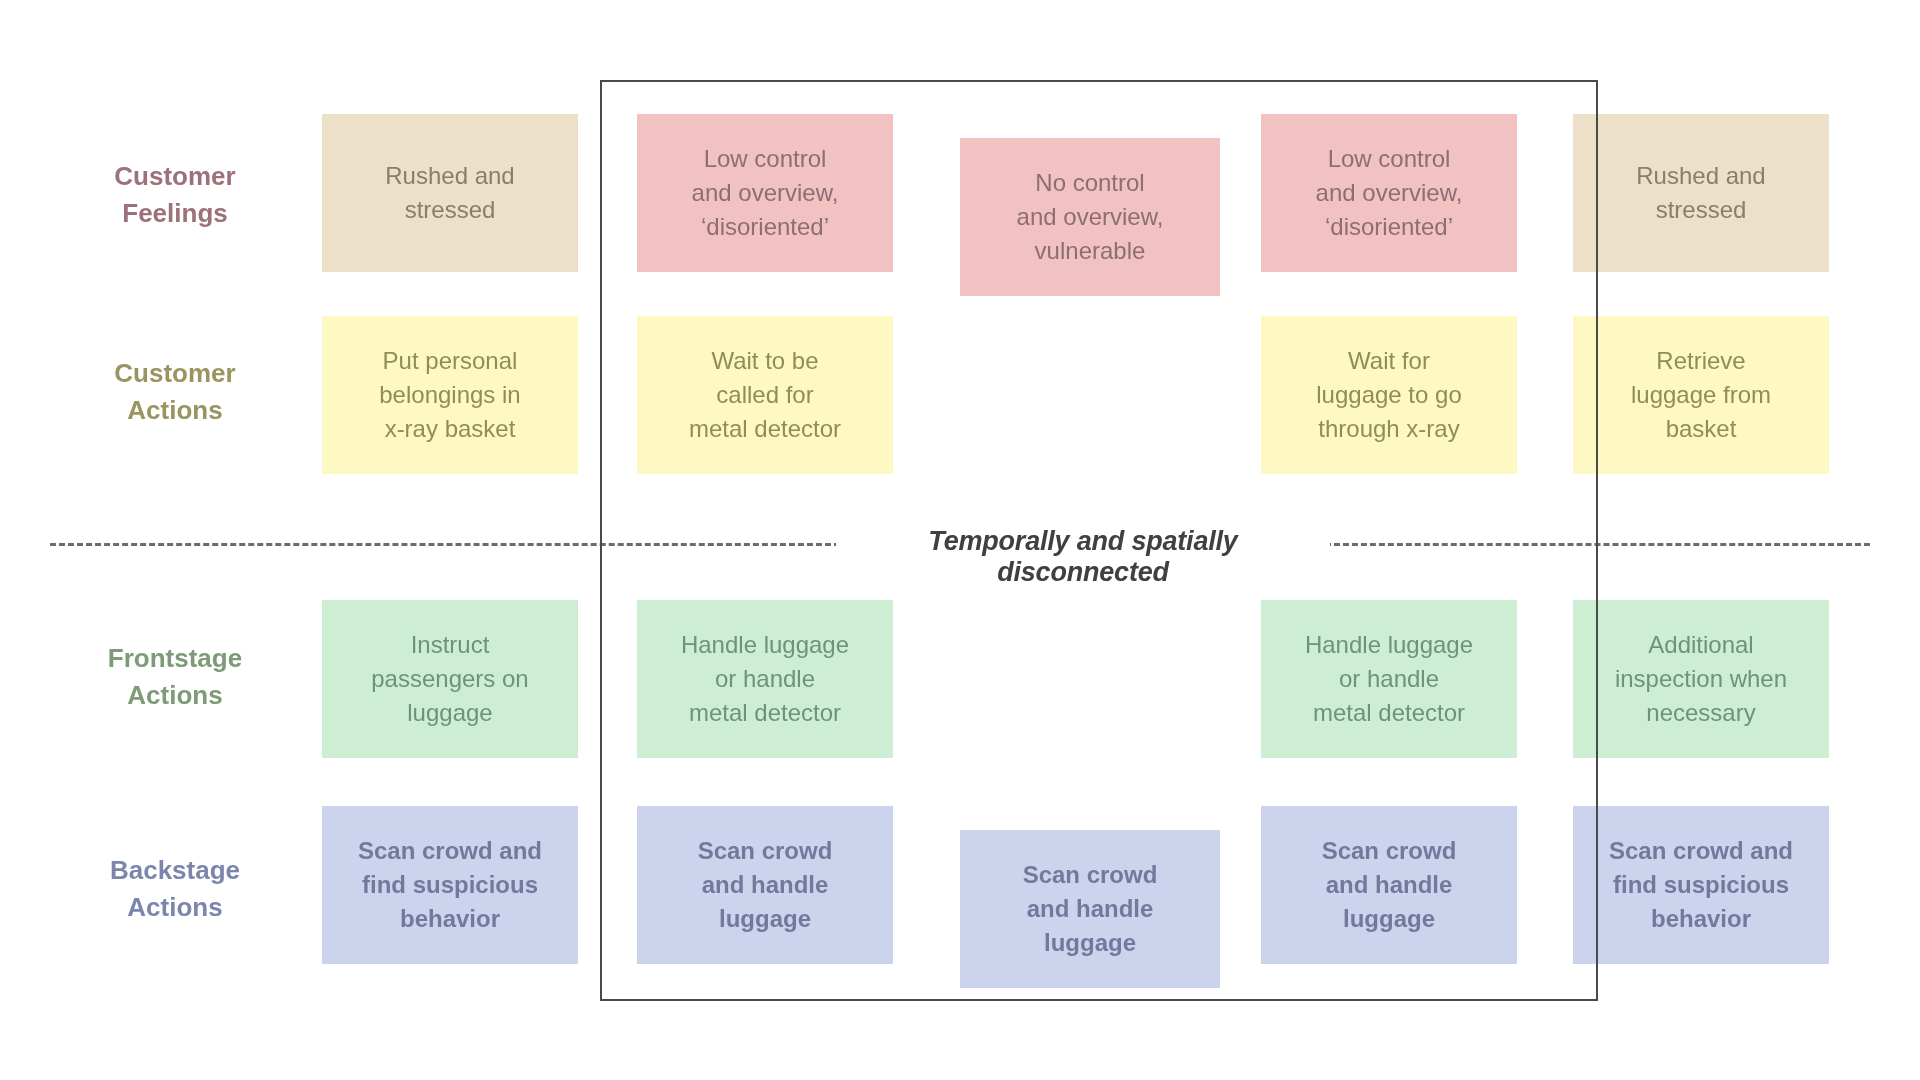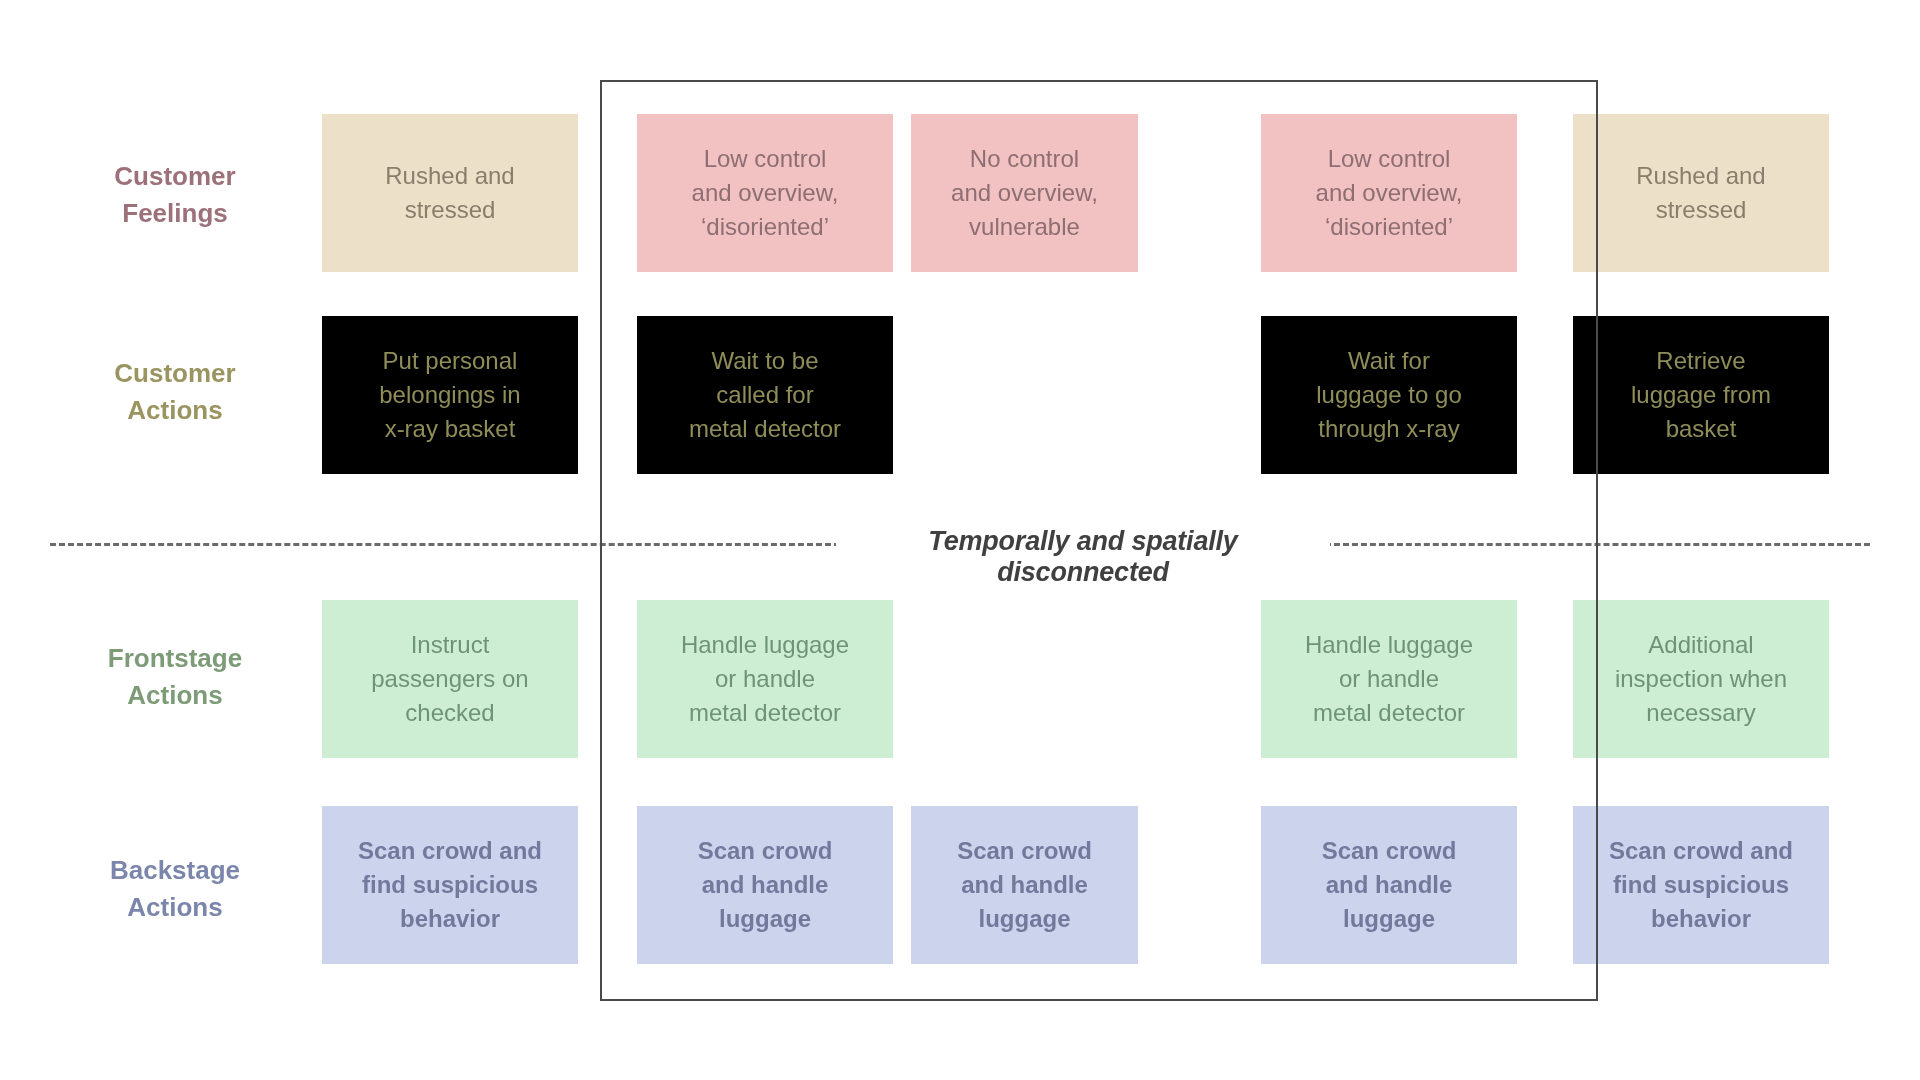--- a/index.html
+++ b/index.html
@@ -89,28 +89,28 @@
     font-family: "Liberation Sans", sans-serif;
     font-size: 24px;
     line-height: 34px;
     white-space: pre-line;
     padding: 4px 10px;
     box-sizing: border-box;
   }
 
   .t-feelings   { background: #ece0c8; color: #8c7c6b; }
   .t-feelings-x { background: #f2c2c2; color: #8d6e72; }
-  .t-caction    { background: #000000; color: #8f8e59; }
+  .t-caction    { background: #fef9c3; color: #8f8e59; }
   .t-frontstage { background: #cdeed2; color: #6f9377; }
   .t-backstage  { background: #ccd3ec; color: #72799c; font-weight: bold; }
 
   
   .col-1 { left: 322px;  width: 256px; }
   .col-2 { left: 637px;  width: 256px; }
-  .col-3 { left: 911px;  width: 227px; }
+  .col-3 { left: 960px;  width: 260px; margin-top: 24px; }
   .col-4 { left: 1261px; width: 256px; }
   .col-5 { left: 1573px; width: 256px; }
 
   
   .row-feelings   { top: 114px; height: 158px; }
   .row-caction    { top: 316px; height: 158px; }
   .row-frontstage { top: 600px; height: 158px; }
   .row-backstage  { top: 806px; height: 158px; }
 </style>
 </head>
@@ -153,21 +153,21 @@
   <div class="card t-caction row-caction col-5">Retrieve
 luggage from
 basket</div>
 
   <div class="dash-line dash-left"></div>
   <div class="dash-line dash-right"></div>
   <div class="dash-label">Temporally and spatially disconnected</div>
 
   <div class="card t-frontstage row-frontstage col-1">Instruct
 passengers on
-checked</div>
+luggage</div>
   <div class="card t-frontstage row-frontstage col-2">Handle luggage
 or handle
 metal detector</div>
   <div class="card t-frontstage row-frontstage col-4">Handle luggage
 or handle
 metal detector</div>
   <div class="card t-frontstage row-frontstage col-5">Additional
 inspection when
 necessary</div>
 

